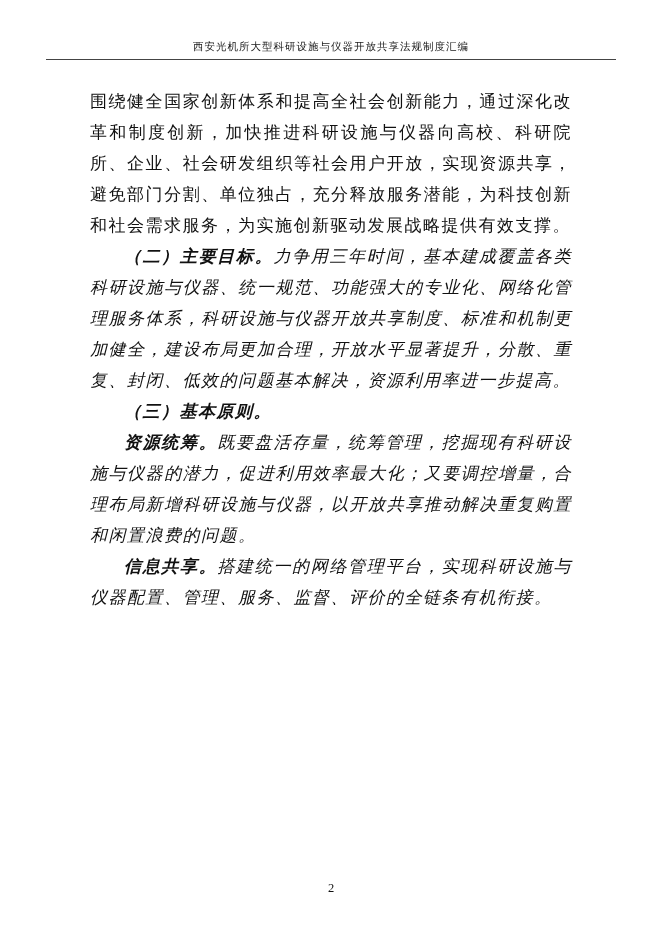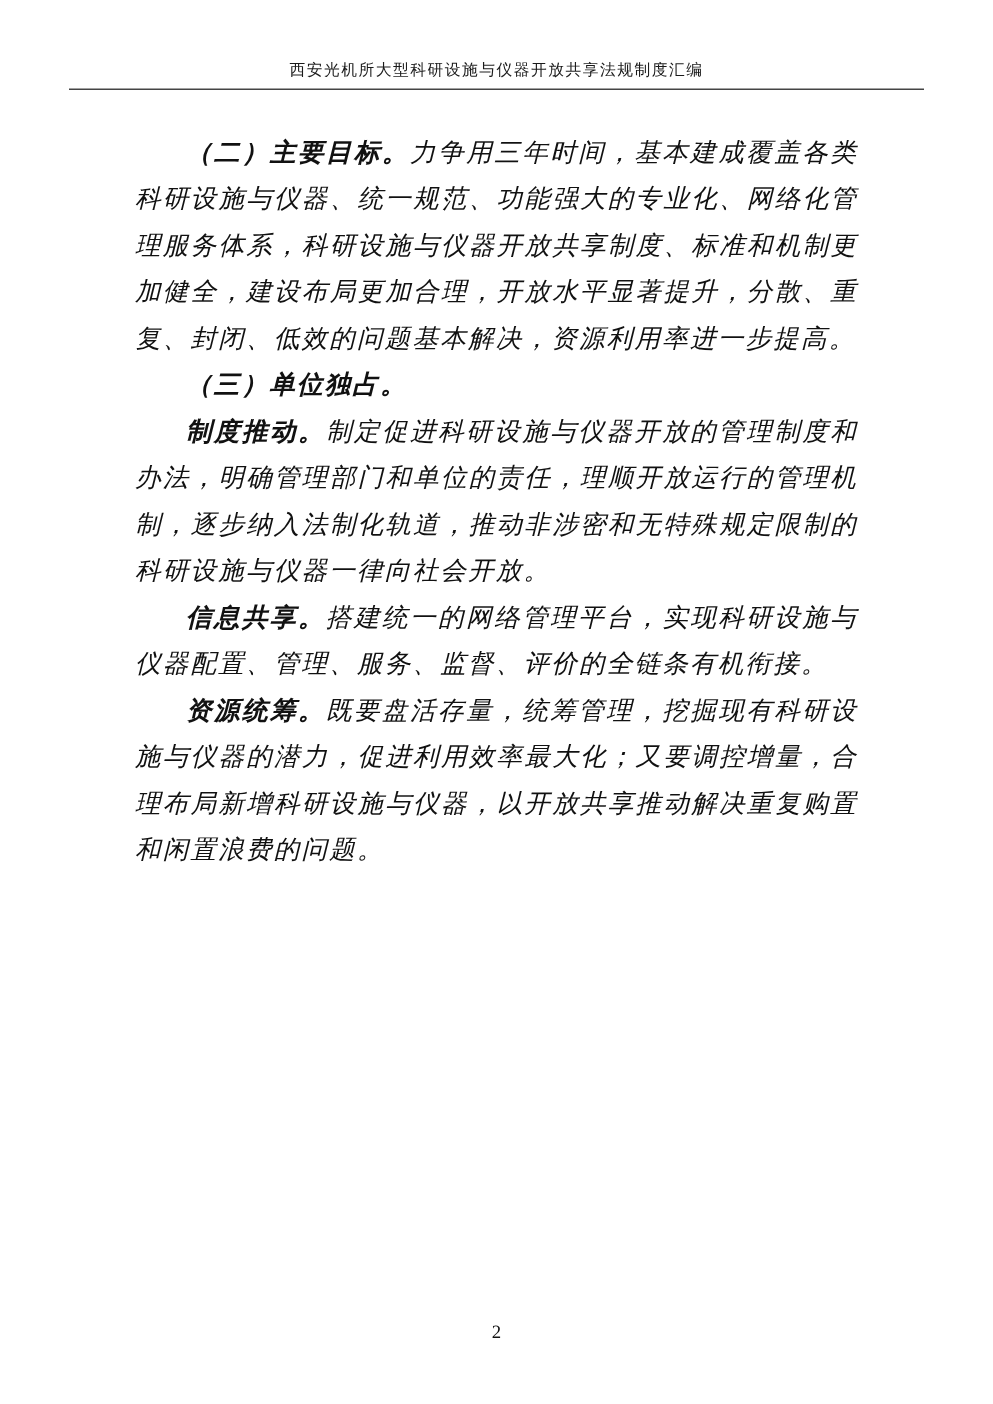--- a/index.html
+++ b/index.html
@@ -62,22 +62,22 @@
 </style>
 </head>
 <body>
 
 <div class="page">
   <div class="header">
     <span>西安光机所大型科研设施与仪器开放共享法规制度汇编</span>
   </div>
   <hr class="header-rule">
   <div class="body-content" id="body-content">
+      <p class=""><span>围绕健全国家创新体系和提高全社会创新能力，通过深化改革和制度创新，加快推进科研设施与仪器向高校、科研院所、企业、社会研发组织等社会用户开放，实现资源共享，避免部门分割、单位独占，充分释放服务潜能，为科技创新和社会需求服务，为实施创新驱动发展战略提供有效支撑。</span></p>
       <p class="indent"><b>（二）主要目标。</b><span>力争用三年时间，基本建成覆盖各类科研设施与仪器、统一规范、功能强大的专业化、网络化管理服务体系，科研设施与仪器开放共享制度、标准和机制更加健全，建设布局更加合理，开放水平显著提升，分散、重复、封闭、低效的问题基本解决，资源利用率进一步提高。</span></p>
-      <p class="indent"><b>（三）单位独占。</b><span></span></p>
-      <p class="indent"><b>制度推动。</b><span>制定促进科研设施与仪器开放的管理制度和办法，明确管理部门和单位的责任，理顺开放运行的管理机制，逐步纳入法制化轨道，推动非涉密和无特殊规定限制的科研设施与仪器一律向社会开放。</span></p>
+      <p class="indent"><b>（三）基本原则。</b><span></span></p>
+      <p class="indent"><b>资源统筹。</b><span>既要盘活存量，统筹管理，挖掘现有科研设施与仪器的潜力，促进利用效率最大化；又要调控增量，合理布局新增科研设施与仪器，以开放共享推动解决重复购置和闲置浪费的问题。</span></p>
       <p class="indent"><b>信息共享。</b><span>搭建统一的网络管理平台，实现科研设施与仪器配置、管理、服务、监督、评价的全链条有机衔接。</span></p>
-      <p class="indent"><b>资源统筹。</b><span>既要盘活存量，统筹管理，挖掘现有科研设施与仪器的潜力，促进利用效率最大化；又要调控增量，合理布局新增科研设施与仪器，以开放共享推动解决重复购置和闲置浪费的问题。</span></p>
     </div>
   <div class="footer">
     <span>2</span>
   </div>
 </div>
 
 </body></html>

